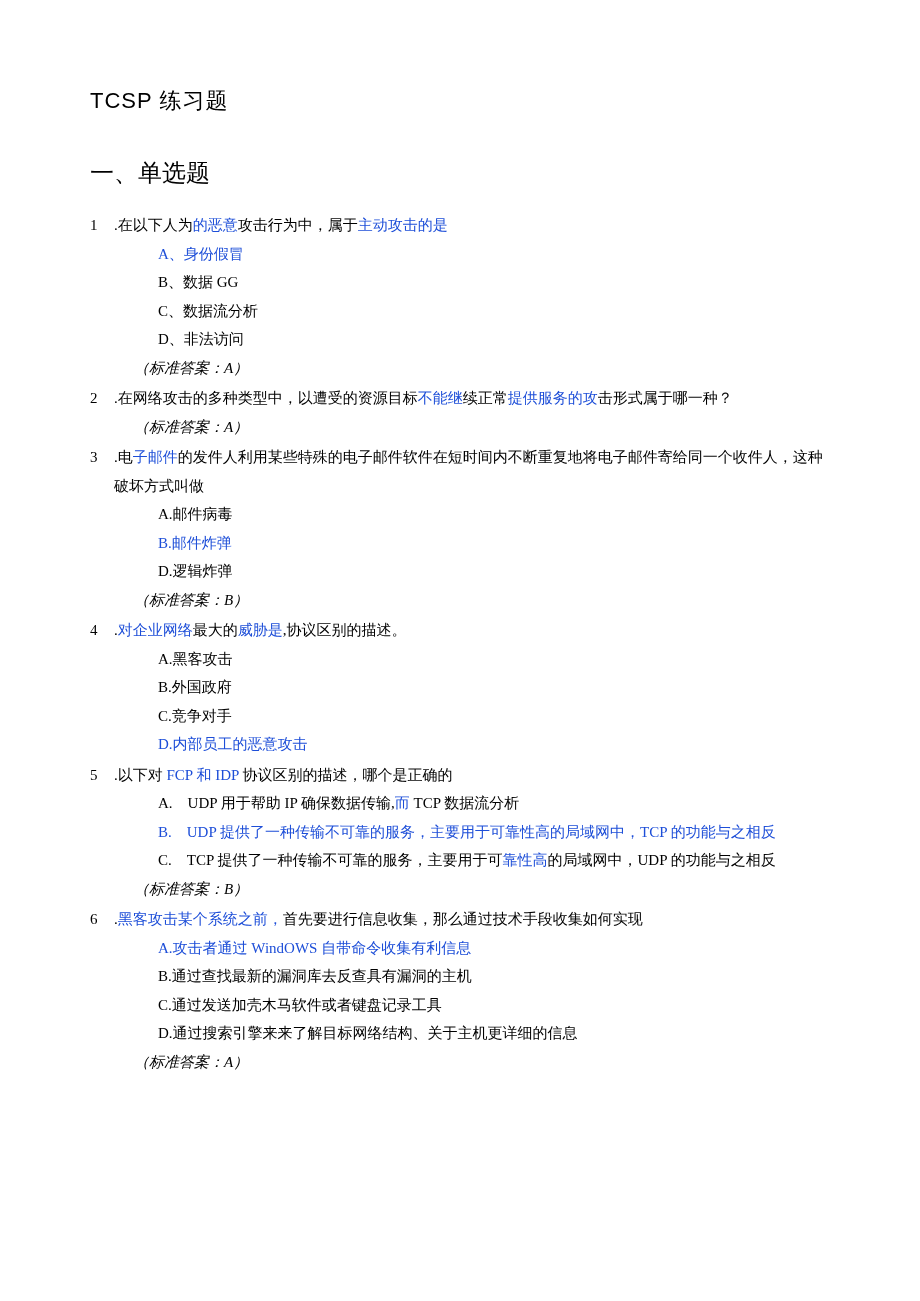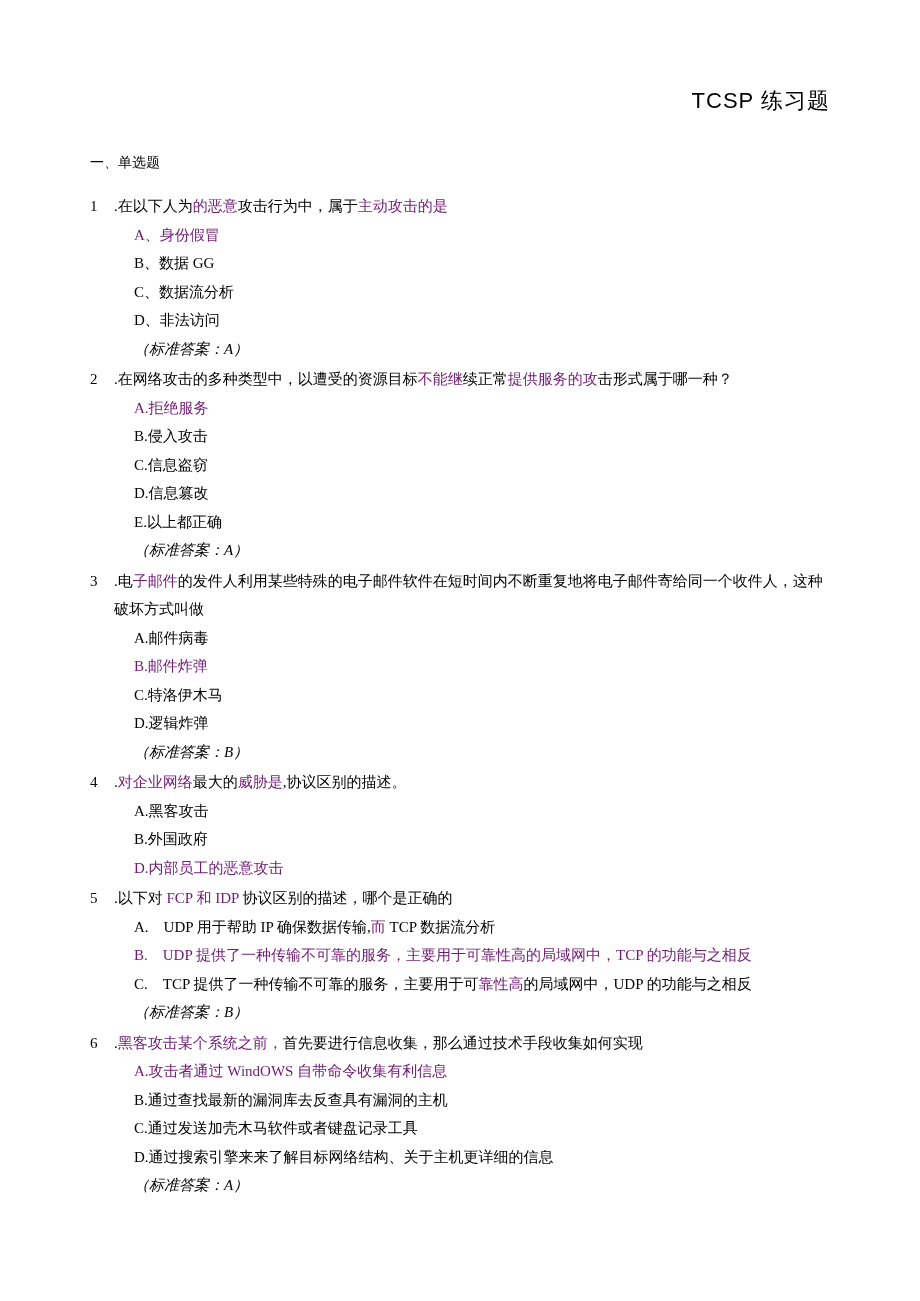--- a/index.html
+++ b/index.html
@@ -7,55 +7,56 @@
     padding: 80px 90px 60px 90px;
     font-family: "SimSun", "宋体", serif;
     font-size: 15px;
     line-height: 1.9;
     color: #000;
     background: #fff;
     width: 920px;
     box-sizing: border-box;
   }
   .title {
-    text-align: right;
+    text-align: left;
     font-size: 22px;
     font-family: "Microsoft YaHei", sans-serif;
     margin-bottom: 28px;
     letter-spacing: 1px;
   }
   .section-heading {
-    font-size: 14px;
-    font-family: Liberation Mono, monospace;
+    font-size: 24px;
+    font-family: Liberation Sans, sans-serif;
     margin-bottom: 16px;
   }
   .question {
     margin-bottom: 2px;
   }
   .q-stem {
     display: flex;
   }
   .q-num {
     width: 24px;
     flex-shrink: 0;
   }
   .q-text {
     flex: 1;
   }
   .options {
     padding-left: 44px;
   }
   .opt {
     display: block;
+    margin-left: 24px;
   }
   .answer {
     padding-left: 44px;
     font-style: italic;
   }
-  .red { color: #701a75; }
+  .red { color: #1d4ed8; }
 </style>
 </head>
 <body>
 
 <div class="title">TCSP 练习题</div>
 
 <div class="section-heading">一、单选题</div>
 
 <div id="questions">
     <div class="question">
@@ -69,50 +70,43 @@
         <span class="opt"><span>C、</span><span>数据流分析</span></span>
         <span class="opt"><span>D、</span><span>非法访问</span></span>
       </div>
       <div class="answer">（标准答案：A）</div>
     </div>
     <div class="question">
       <div class="q-stem">
         <span class="q-num">2</span>
         <span class="q-text"><span>.在网络攻击的多种类型中，以遭受的资源目标</span><span class="red">不能继</span><span>续正常</span><span class="red">提供服务的攻</span><span>击形式属于哪一种？</span></span>
       </div>
-      <div class="options">
-        <span class="opt"><span class="red">A.</span><span class="red">拒绝服务</span></span>
-        <span class="opt"><span>B.</span><span>侵入攻击</span></span>
-        <span class="opt"><span>C.</span><span>信息盗窃</span></span>
-        <span class="opt"><span>D.</span><span>信息篡改</span></span>
-        <span class="opt"><span>E.</span><span>以上都正确</span></span>
-      </div>
       <div class="answer">（标准答案：A）</div>
     </div>
     <div class="question">
       <div class="q-stem">
         <span class="q-num">3</span>
         <span class="q-text"><span>.电</span><span class="red">子邮件</span><span>的发件人利用某些特殊的电子邮件软件在短时间内不断重复地将电子邮件寄给同一个收件人，这种破坏方式叫做</span></span>
       </div>
       <div class="options">
         <span class="opt"><span>A.</span><span>邮件病毒</span></span>
         <span class="opt"><span class="red">B.</span><span class="red">邮件炸弹</span></span>
-        <span class="opt"><span>C.</span><span>特洛伊木马</span></span>
         <span class="opt"><span>D.</span><span>逻辑炸弹</span></span>
       </div>
       <div class="answer">（标准答案：B）</div>
     </div>
     <div class="question">
       <div class="q-stem">
         <span class="q-num">4</span>
         <span class="q-text"><span>.</span><span class="red">对企业网络</span><span>最大的</span><span class="red">威胁是</span><span>,协议区别的描述。</span></span>
       </div>
       <div class="options">
         <span class="opt"><span>A.</span><span>黑客攻击</span></span>
         <span class="opt"><span>B.</span><span>外国政府</span></span>
+        <span class="opt"><span>C.</span><span>竞争对手</span></span>
         <span class="opt"><span class="red">D.</span><span class="red">内部员工的恶意攻击</span></span>
       </div>
     </div>
     <div class="question">
       <div class="q-stem">
         <span class="q-num">5</span>
         <span class="q-text"><span>.以下对</span><span class="red"> FCP 和 IDP </span><span>协议区别的描述，哪个是正确的</span></span>
       </div>
       <div class="options">
         <span class="opt"><span>A.　</span><span>UDP 用于帮助 IP 确保数据传输,</span><span class="red">而</span><span> TCP 数据流分析</span></span>

